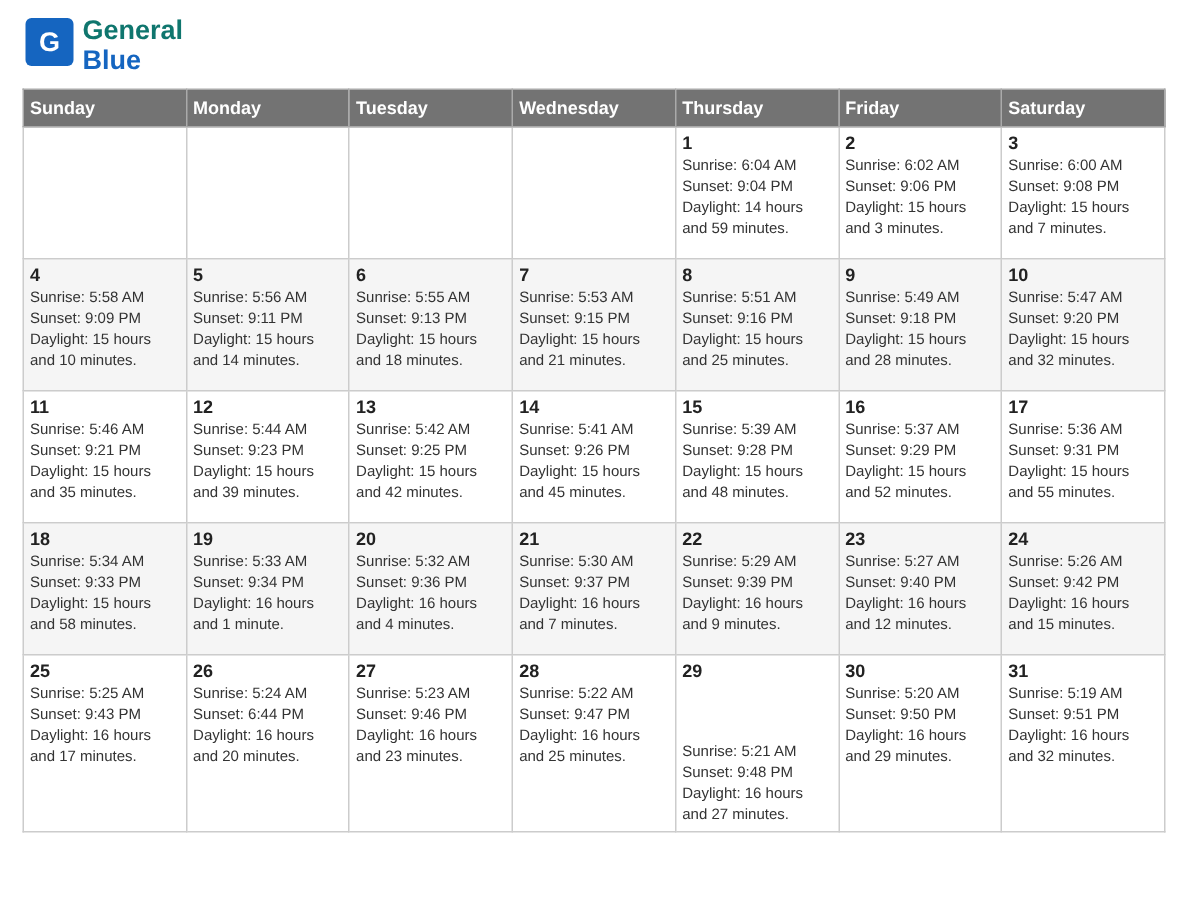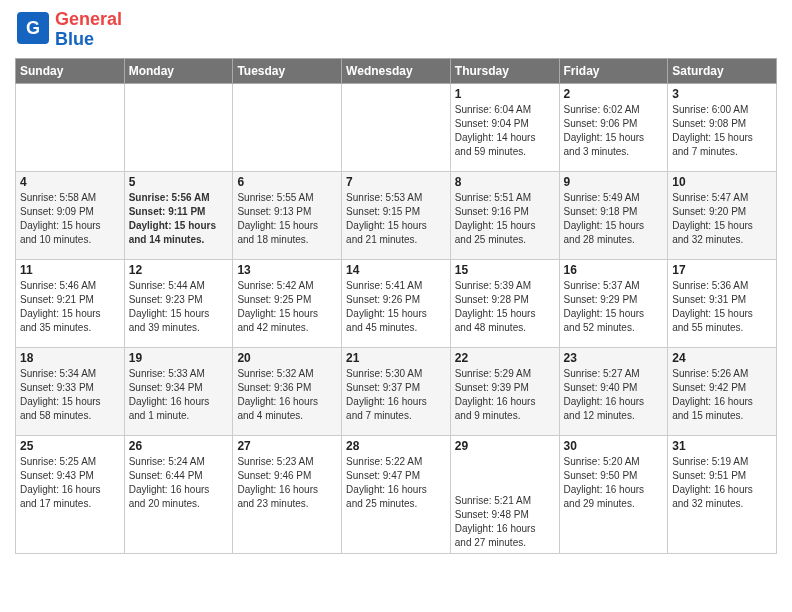--- a/index.html
+++ b/index.html
@@ -21,21 +21,21 @@
     }
     .logo {
       display: flex;
       align-items: center;
     }
     .logo-text {
       font-size: 18px;
       font-weight: bold;
       line-height: 1.1;
     }
-    .logo-general { color: #ef4444; }
+    .logo-general { color: #0f766e; }
     .logo-blue { color: #1565c0; }
     .title-area {
       text-align: right;
     }
     .month-title {
       font-size: 32px;
       font-weight: bold;
       color: #222;
     }
     .location {
@@ -148,21 +148,21 @@
         <tr>
           <td>
             <span class="day-num">4</span>
             <div class="day-info" style="white-space: pre-line;">Sunrise: 5:58 AM
 Sunset: 9:09 PM
 Daylight: 15 hours
 and 10 minutes.</div>
           </td>
           <td>
             <span class="day-num">5</span>
-            <div class="day-info" style="white-space: pre-line; font-weight: bold;">Sunrise: 5:56 AM
+            <div class="day-info" style="white-space: pre-line;">Sunrise: 5:56 AM
 Sunset: 9:11 PM
 Daylight: 15 hours
 and 14 minutes.</div>
           </td>
           <td>
             <span class="day-num">6</span>
             <div class="day-info" style="white-space: pre-line;">Sunrise: 5:55 AM
 Sunset: 9:13 PM
 Daylight: 15 hours
 and 18 minutes.</div>

